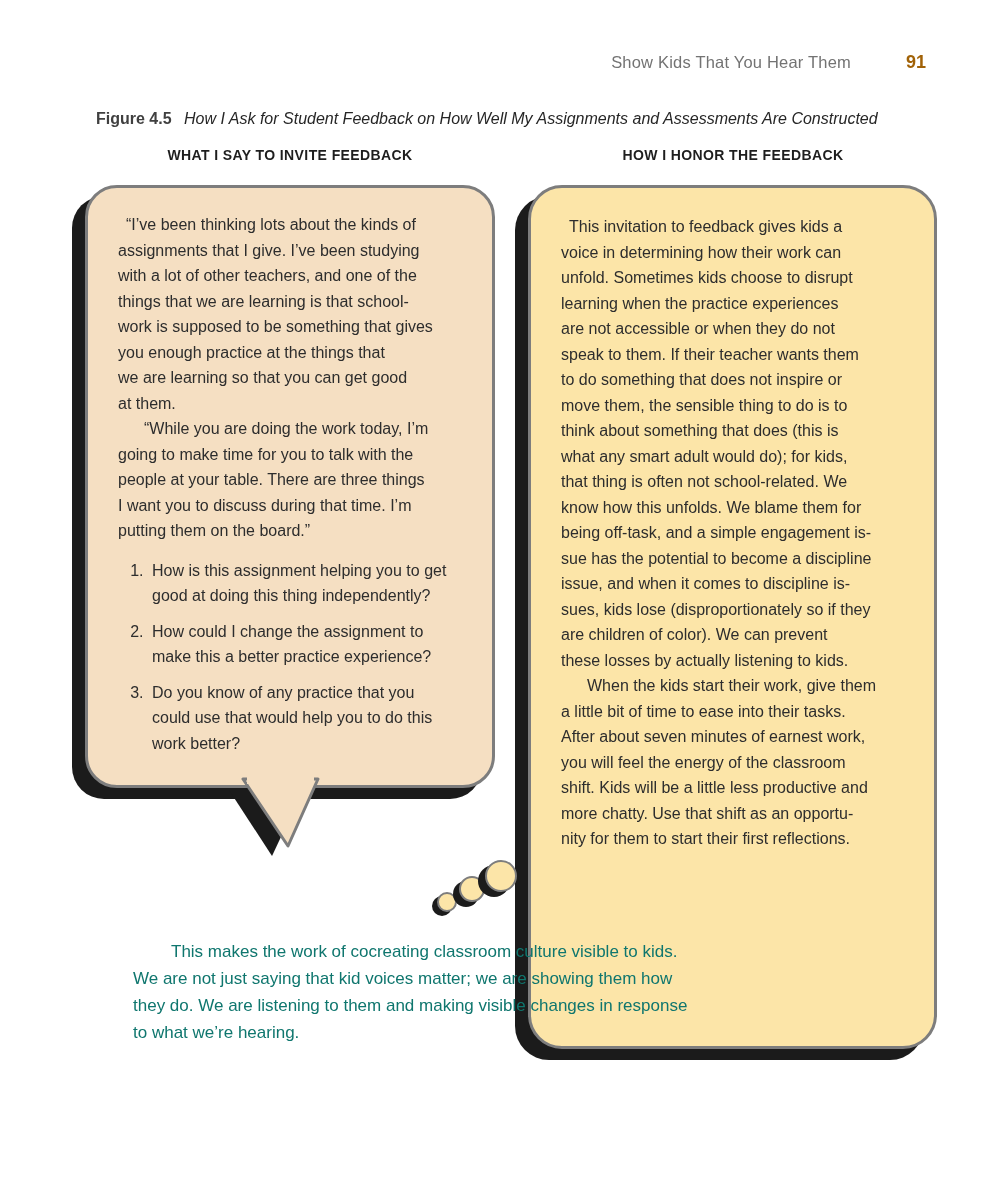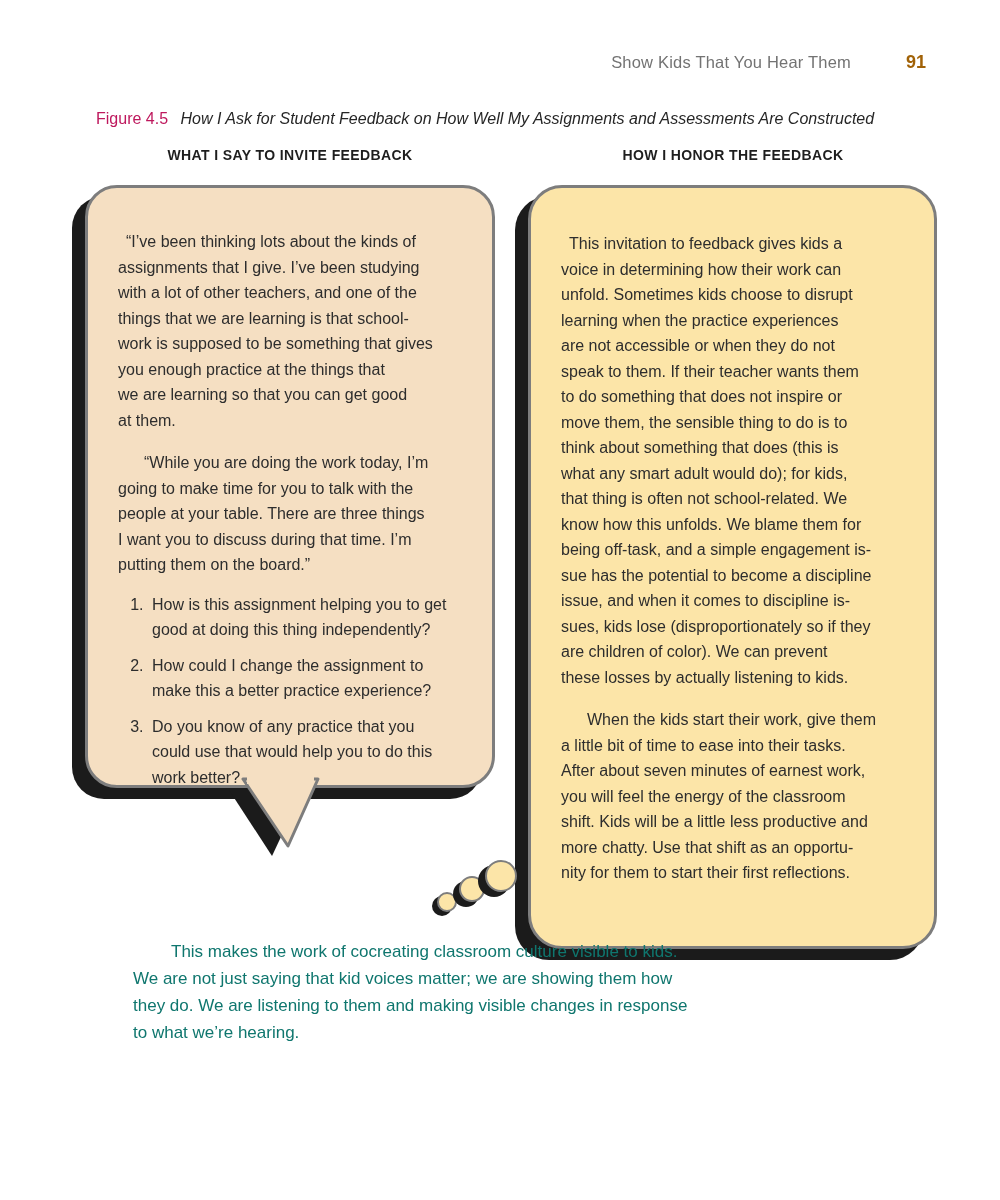--- a/index.html
+++ b/index.html
@@ -35,21 +35,21 @@
 
   
   .fig-caption {
     position: absolute;
     top: 110px;
     left: 96px;
     width: 820px;
     white-space: nowrap;
     font-size: 16px;
   }
-  .fig-label { font-weight: 400; color: #be185d; }
+  .fig-label { font-weight: 700; color: #404040; }
   .fig-text  { font-style: italic; color: #262626; margin-left: 8px; }
 
   
   .col-heading {
     position: absolute;
     top: 147px;
     font-size: 14px;
     font-weight: 700;
     letter-spacing: 0.4px;
     color: #1e1e1e;
@@ -70,26 +70,26 @@
   }
   .bubble.speech {
     left: 85px; top: 185px;
     width: 410px; height: 603px;
     background: var(--speech-fill, #f5dfc2);
     border-radius: 32px;
     padding: 24px 24px 0 30px;
   }
   .bubble.thought {
     left: 528px; top: 185px;
-    width: 409px; height: 764px;
+    width: 409px; height: 864px;
     background: var(--thought-fill, #fce5a8);
     border-radius: 34px;
     padding: 26px 22px 0 30px;
   }
-  .bubble p { white-space: pre-line; margin-top: 17px; }
+  .bubble p { white-space: pre-line; }
   .bubble p.lead   { text-indent: 8px; }
   .bubble p.indent { text-indent: 26px; }
 
   .bubble ol {
     margin: 14px 0 0 0;
     padding-left: 30px;
   }
   .bubble ol li {
     margin-bottom: 10px;
     white-space: pre-line;

